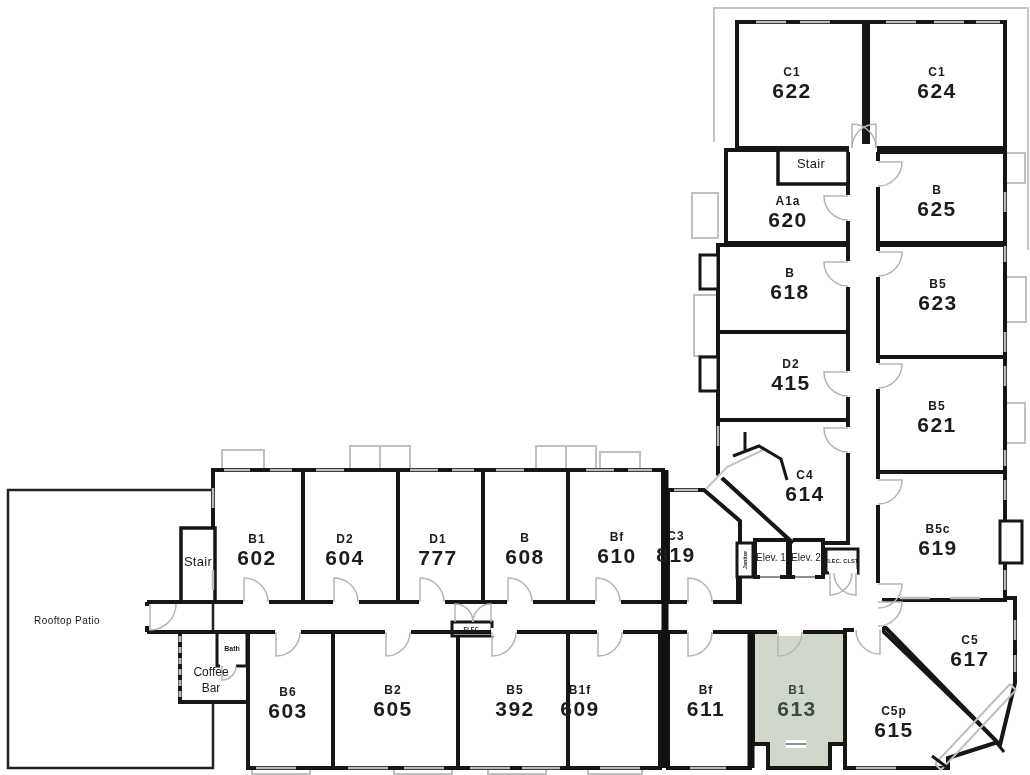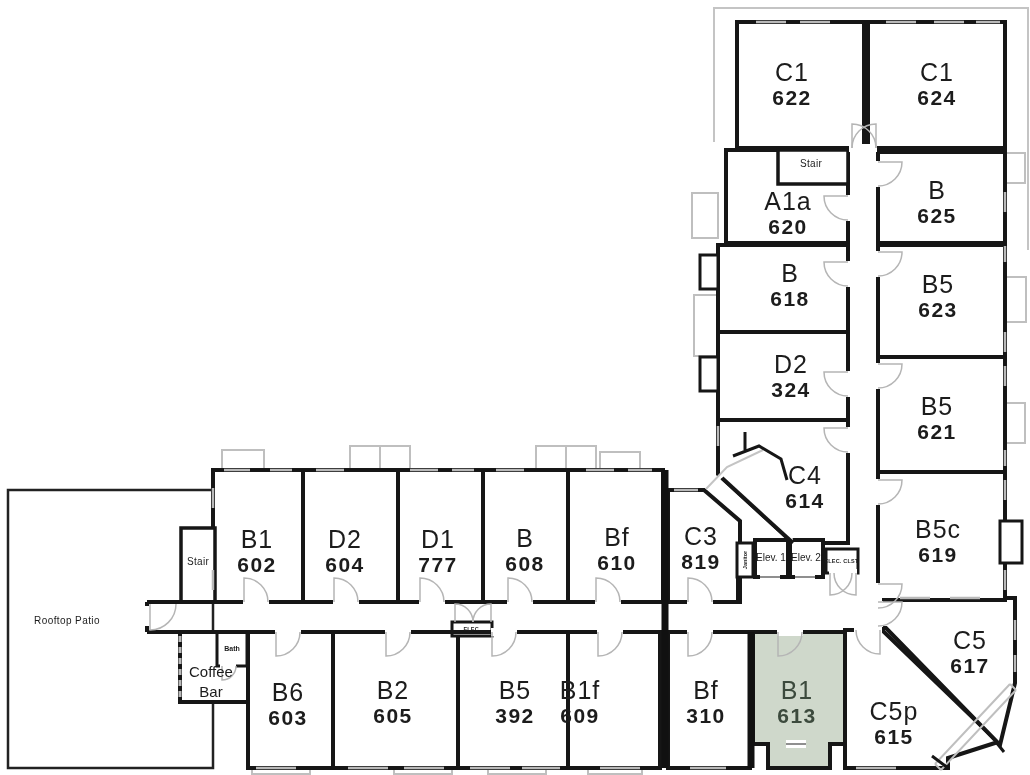--- a/index.html
+++ b/index.html
@@ -1,26 +1,26 @@
 <!DOCTYPE html>
 <html><head>
 <meta charset="utf-8">
 <style>
   html,body{margin:0;padding:0;background:#ffffff;}
   #plan{position:relative;width:1030px;height:775px;background:#fff;overflow:hidden;
         font-family:"Liberation Sans",sans-serif;}
   #plan svg{position:absolute;left:0;top:0;}
   .lbl{position:absolute;transform:translate(-50%,-50%);text-align:center;color:#1c1c1c;
        line-height:1.12;white-space:nowrap;}
-  .unit .t{font-size:25px;font-weight:400;letter-spacing:1px;}
+  .unit .t{font-size:12px;font-weight:700;letter-spacing:1px;}
   .unit .n{font-size:21px;font-weight:700;letter-spacing:1.5px;text-align:center;}
   .green{color:#3c4a3d;}
-  .sm{font-size:10px;letter-spacing:.3px;}
+  .sm{font-size:13px;letter-spacing:.3px;}
   .patio{font-size:10px;letter-spacing:.4px;}
-  .coffee{font-size:15px;line-height:1.3;}
+  .coffee{font-size:12px;line-height:1.3;}
   .bathlbl{font-size:7px;font-weight:700;}
   .elev{font-size:10px;}
   .xtiny{font-size:5.5px;font-weight:700;letter-spacing:.2px;}
   .jan{transform:translate(-50%,-50%) rotate(-90deg);font-size:5.5px;font-weight:700;}
 </style>
 </head>
 <body>
 
 <div id="plan">
 <svg width="1030" height="775" viewBox="0 0 1030 775">
@@ -216,21 +216,21 @@
       <div class="n">777</div>
     </div>
   <div class="lbl unit" style="left:525px;top:550px">
       <div class="t">B</div>
       <div class="n">608</div>
     </div>
   <div class="lbl unit" style="left:617px;top:549px">
       <div class="t">Bf</div>
       <div class="n">610</div>
     </div>
-  <div class="lbl unit" style="left:701px;top:548px">
+  <div class="lbl unit" style="left:676px;top:548px">
       <div class="t">C3</div>
       <div class="n">819</div>
     </div>
   <div class="lbl unit" style="left:288px;top:704px">
       <div class="t">B6</div>
       <div class="n">603</div>
     </div>
   <div class="lbl unit" style="left:393px;top:702px">
       <div class="t">B2</div>
       <div class="n">605</div>
@@ -238,41 +238,41 @@
   <div class="lbl unit" style="left:515px;top:702px">
       <div class="t">B5</div>
       <div class="n">392</div>
     </div>
   <div class="lbl unit" style="left:580px;top:702px">
       <div class="t">B1f</div>
       <div class="n">609</div>
     </div>
   <div class="lbl unit" style="left:706px;top:702px">
       <div class="t">Bf</div>
-      <div class="n">310</div>
+      <div class="n">611</div>
     </div>
   <div class="lbl unit green" style="left:797px;top:702px">
       <div class="t">B1</div>
       <div class="n">613</div>
     </div>
   <div class="lbl unit" style="left:894px;top:723px">
       <div class="t">C5p</div>
       <div class="n">615</div>
     </div>
   <div class="lbl unit" style="left:970px;top:652px">
       <div class="t">C5</div>
       <div class="n">617</div>
     </div>
   <div class="lbl unit" style="left:805px;top:487px">
       <div class="t">C4</div>
       <div class="n">614</div>
     </div>
   <div class="lbl unit" style="left:791px;top:376px">
       <div class="t">D2</div>
-      <div class="n">324</div>
+      <div class="n">415</div>
     </div>
   <div class="lbl unit" style="left:790px;top:285px">
       <div class="t">B</div>
       <div class="n">618</div>
     </div>
   <div class="lbl unit" style="left:788px;top:213px">
       <div class="t">A1a</div>
       <div class="n">620</div>
     </div>
   <div class="lbl unit" style="left:792px;top:84px">

